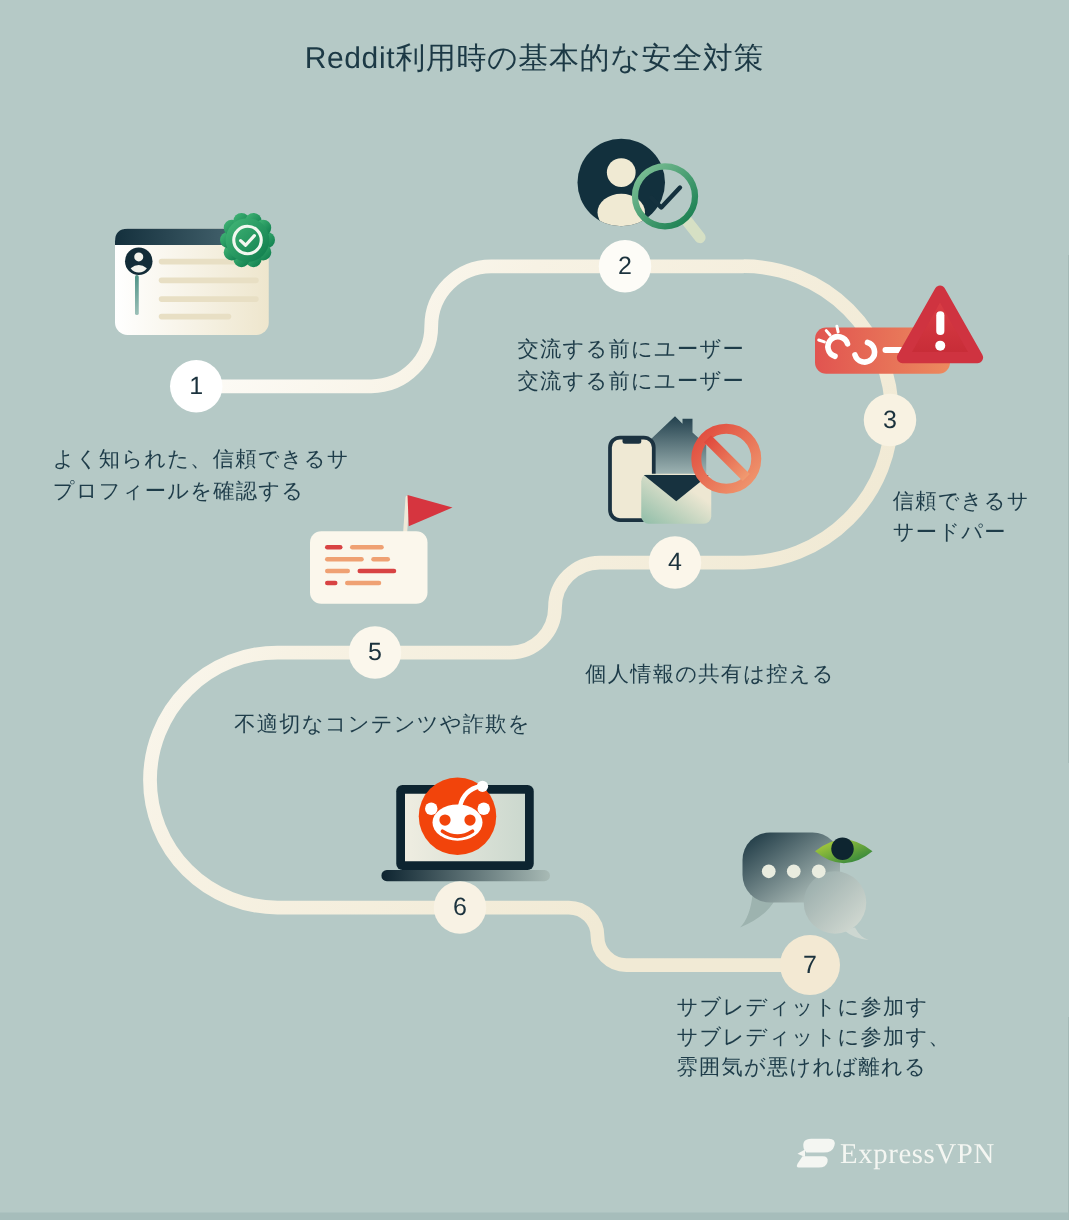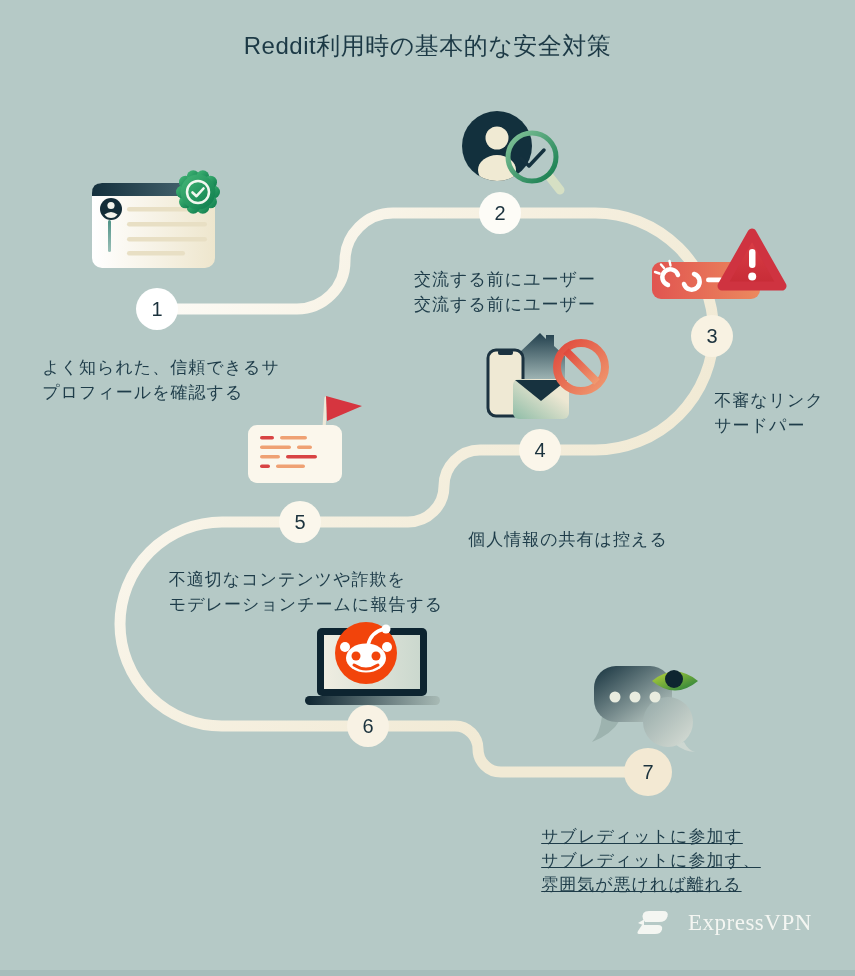--- a/index.html
+++ b/index.html
@@ -31,23 +31,23 @@
     font-size:17px;line-height:25px;letter-spacing:1px;color:#1e3c49;
     white-space:nowrap;
     margin-top:24px;
   }
   #label1{left:161px;top:331px;}
   #label2{left:505px;top:243px;}
   #label3{left:769px;top:364px;}
   #label4{left:568px;top:503px;}
   #label5{left:306px;top:543px;}
   #label6{left:336px;top:752px;}
-  #label7{left:651px;top:801px;line-height:24px;text-decoration:underline;}
+  #label7{left:651px;top:770px;line-height:24px;}
   .footer{
-    position:absolute;left:636px;top:906px;display:flex;align-items:center;gap:16px;
+    position:absolute;left:636px;top:906px;display:flex;align-items:center;gap:0;
   }
   .brand{
     font-family:"Liberation Serif","DejaVu Serif",serif;
     font-size:23px;font-weight:500;color:#f4f6f2;letter-spacing:0.5px;
   }
   .bottom-band{
     position:absolute;left:0;bottom:0;width:100%;height:6px;background:#a6bdbb;
   }
 </style>
 </head>
@@ -275,29 +275,28 @@
 
   <div class="label" id="label1">
     <div>よく知られた、信頼できるサ</div>
     <div>プロフィールを確認する</div>
   </div>
   <div class="label" id="label2">
     <div>交流する前にユーザー</div>
     <div>交流する前にユーザー</div>
   </div>
   <div class="label" id="label3">
-    <div>不審なリンク</div>
+    <div>信頼できるサ</div>
     <div>サードパー</div>
   </div>
   <div class="label" id="label4">
     <div>個人情報の共有は控える</div>
   </div>
   <div class="label" id="label5">
     <div>不適切なコンテンツや詐欺を</div>
-    <div>モデレーションチームに報告する</div>
   </div>
   <div class="label" id="label7">
     <div>サブレディットに参加す</div>
     <div>サブレディットに参加す、</div>
     <div>雰囲気が悪ければ離れる</div>
   </div>
 
   <div class="footer">
     <svg width="36" height="34" viewBox="0 0 36 34">
       <path d="M7 13 Q5 5 13 5 L27 5 Q33 5 31.5 10.5 Q30 16 23 16 L9 16 Z" fill="#f4f6f2"></path>

